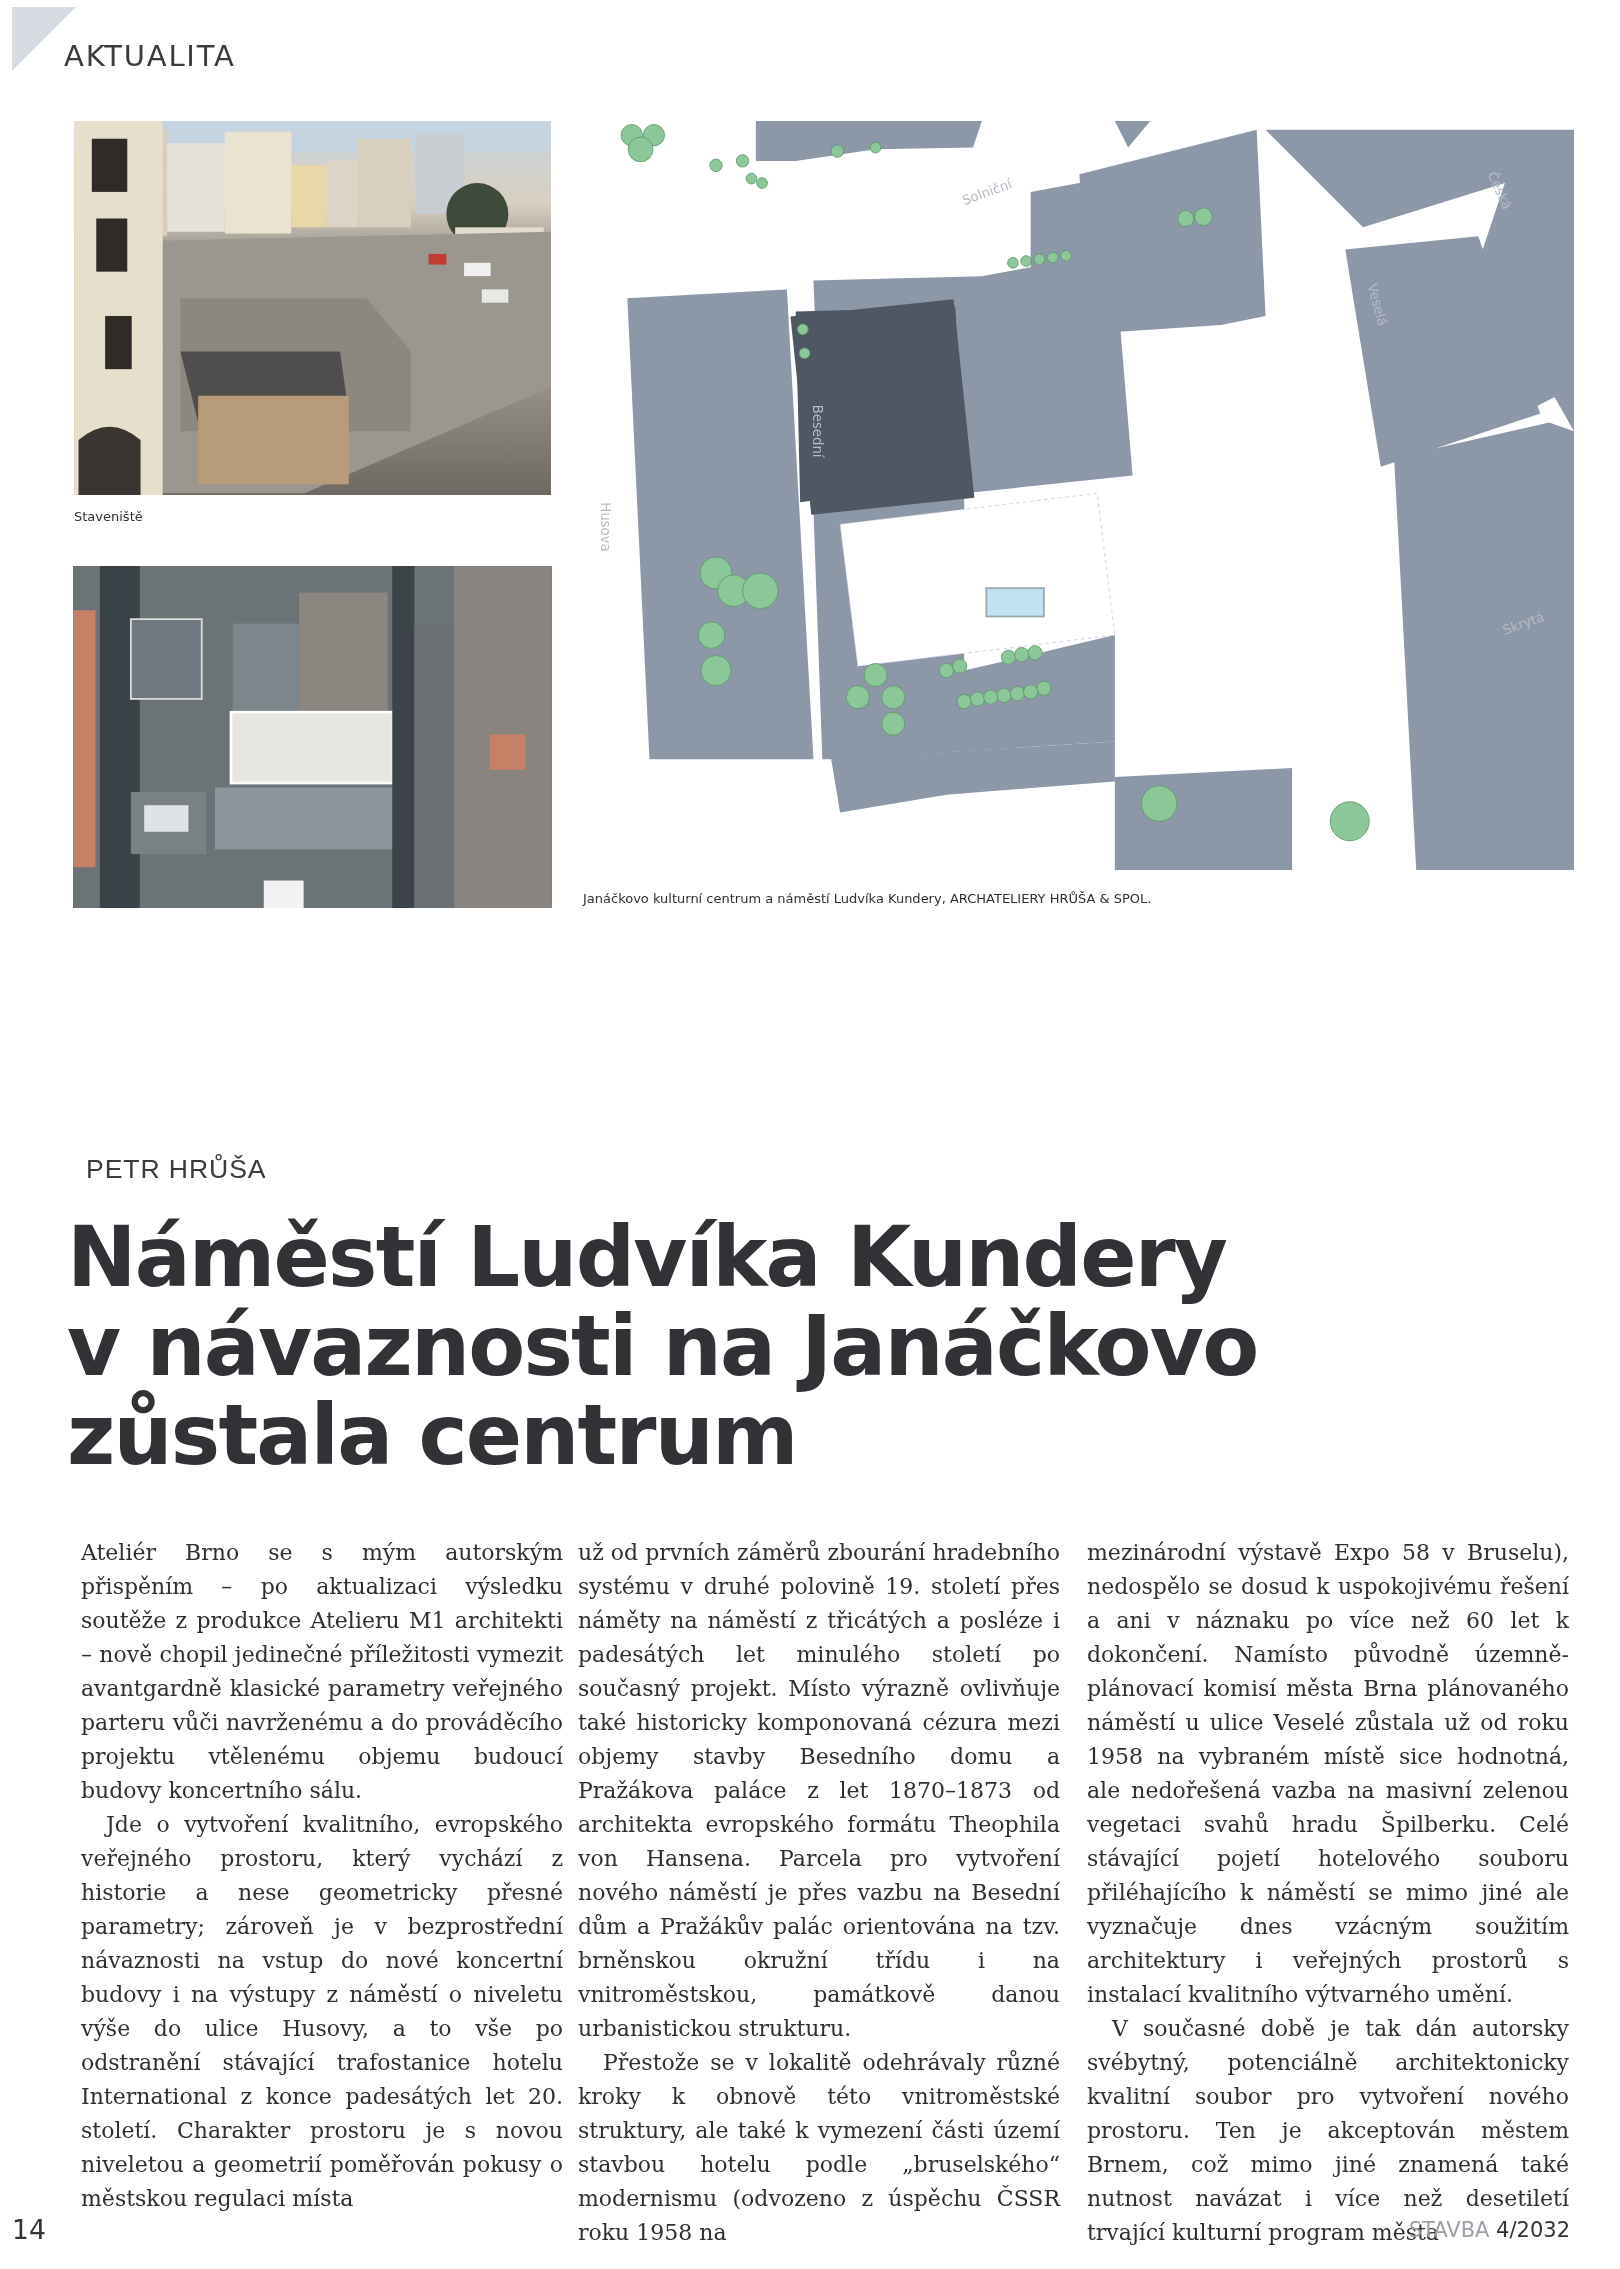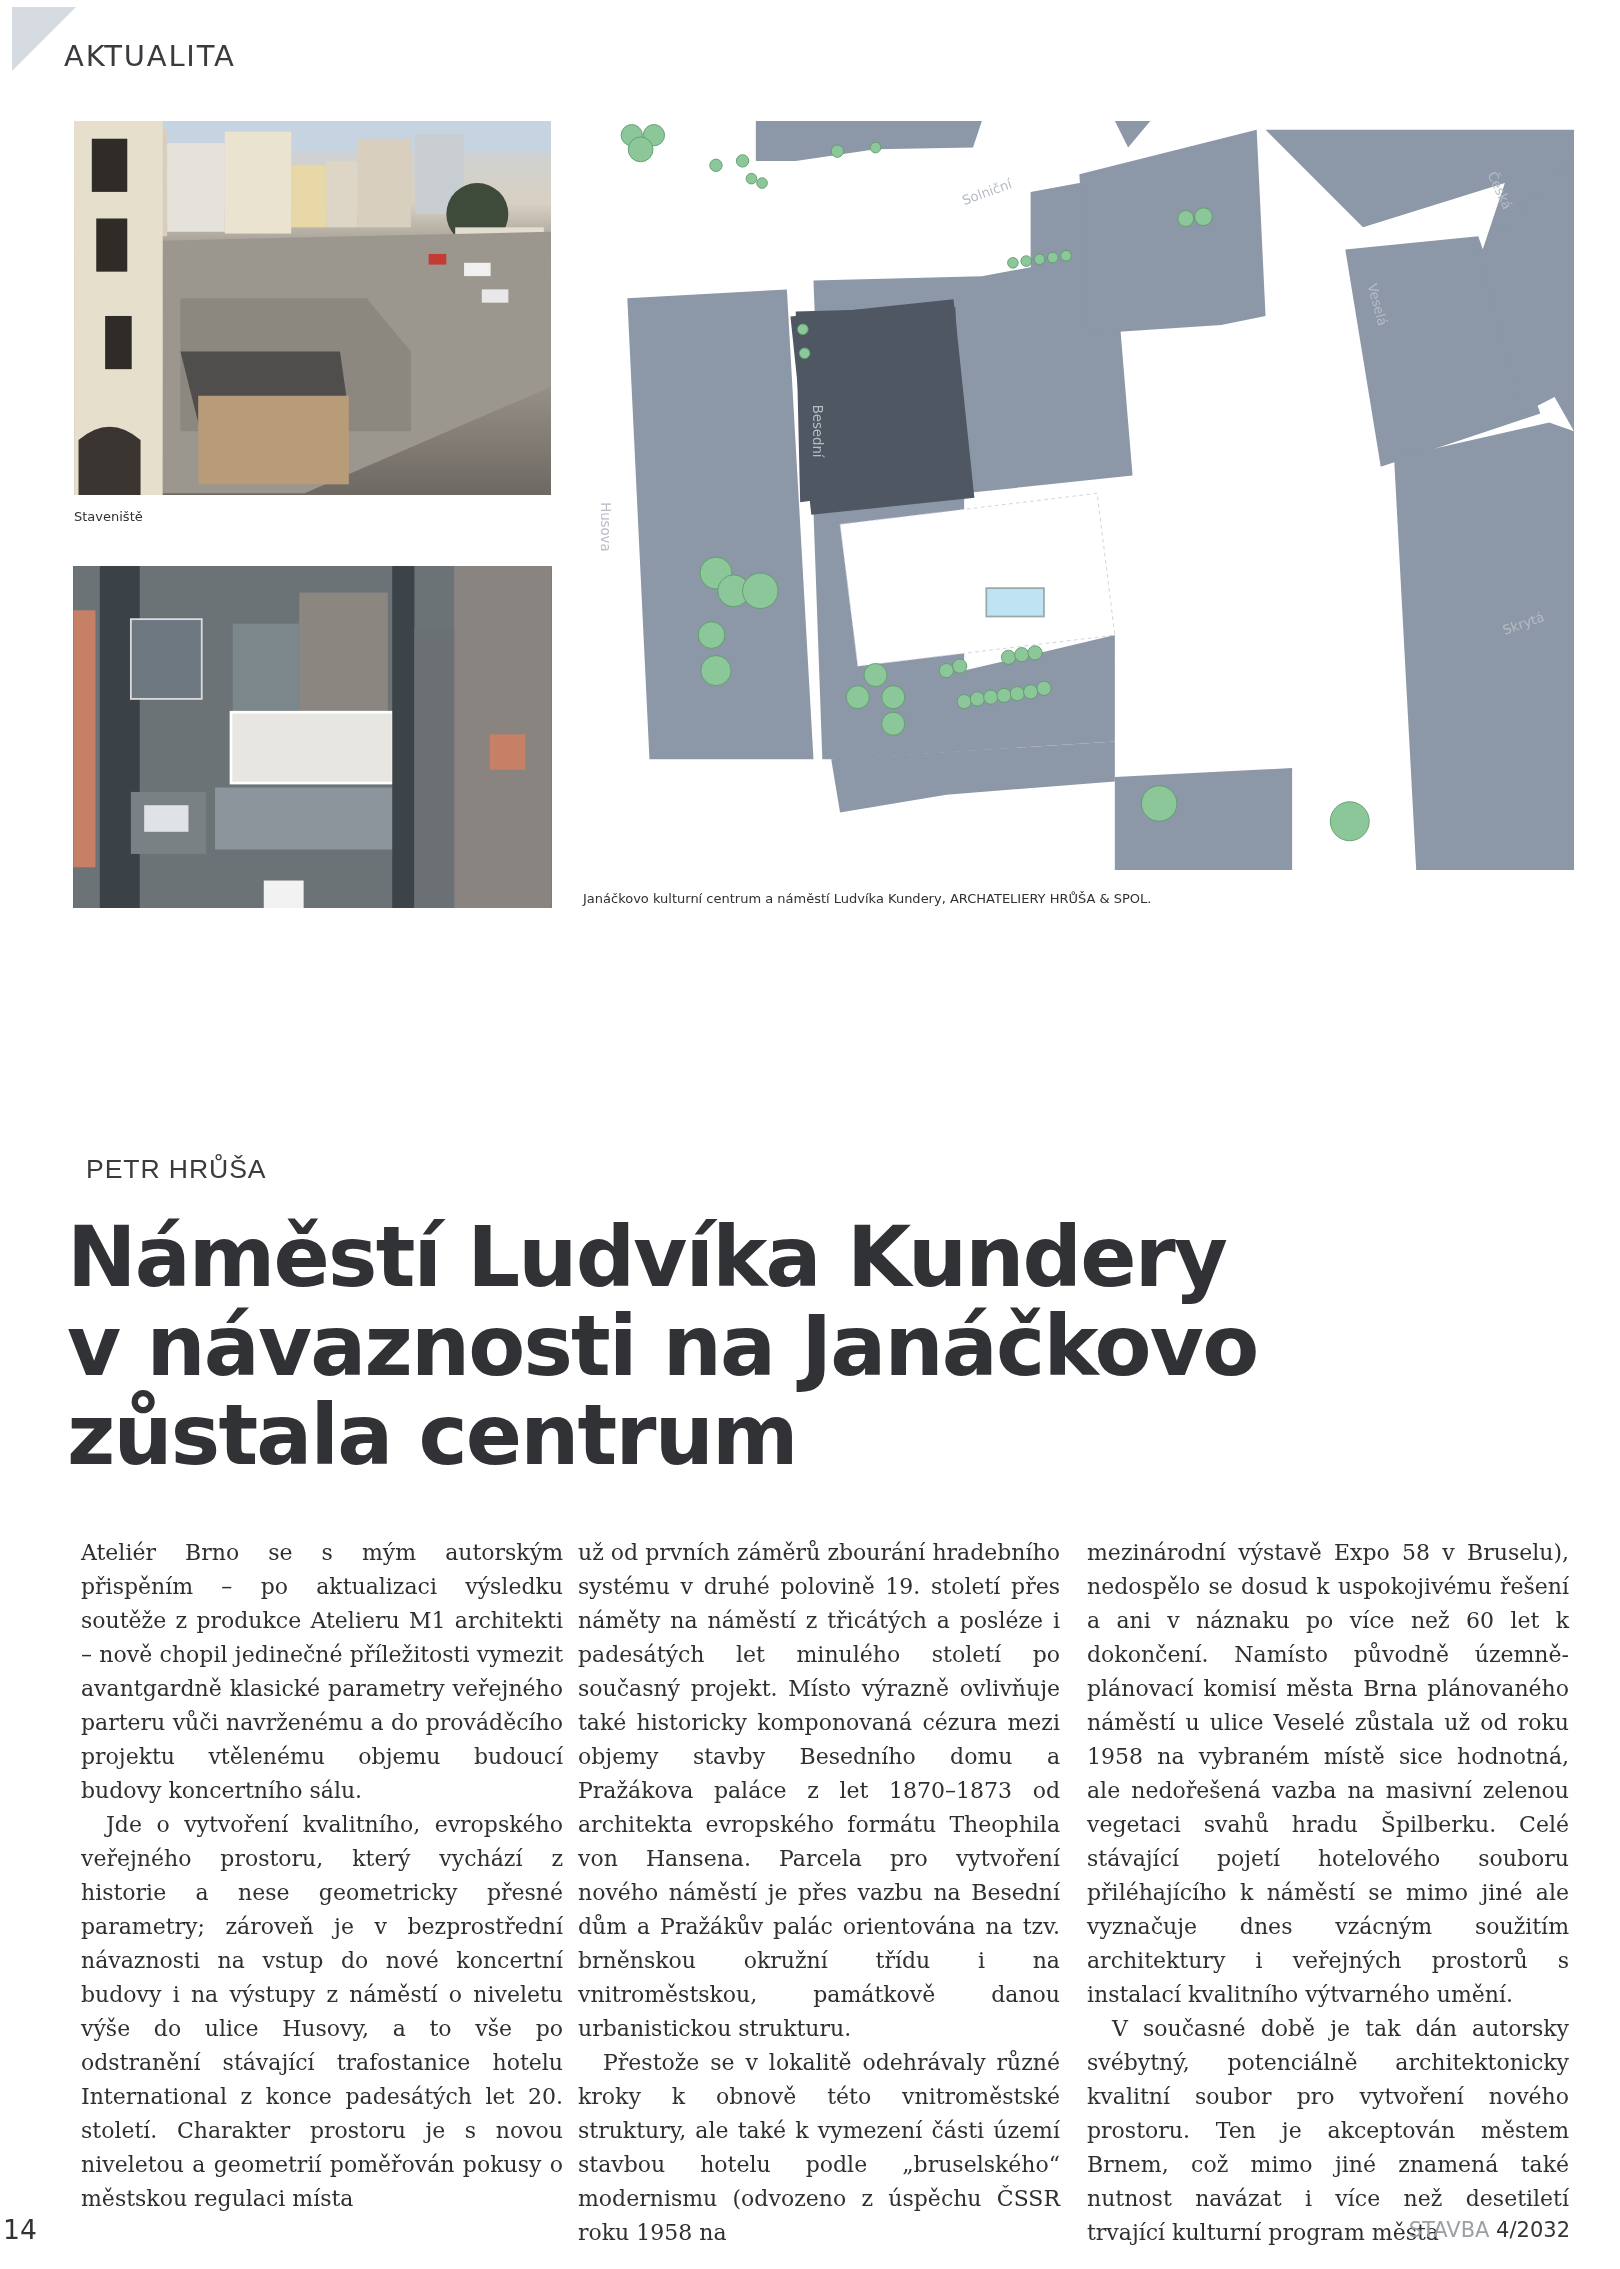--- a/index.html
+++ b/index.html
@@ -21,21 +21,21 @@
   .headline { position:absolute; left:67px; top:1213px; width:1330px; margin:0; font-family:"DejaVu Sans", sans-serif; font-weight:bold; font-size:83px; line-height:89px; letter-spacing:-1.8px; color:#303235; }
   .headline span { display:block; }
 
   .col { position:absolute; top:1536px; width:482px; font-size:22px; line-height:34px; text-align:justify; hyphens:manual; color:#2e2f31; }
   #col-1 { left:81px; }
   #col-2 { left:578px; }
   #col-3 { left:1087px; width:482px; }
   .col p { margin:0; text-indent:25px; }
   .col p.no-indent { text-indent:0; }
 
-  .page-number { position:absolute; left:3px; top:2214px; font-family:"DejaVu Sans", sans-serif; font-size:26.6px; color:#333; }
+  .page-number { position:absolute; left:12px; top:2214px; font-family:"DejaVu Sans", sans-serif; font-size:26.6px; color:#333; }
   .footer-mag { position:absolute; right:51px; top:2218px; font-family:"DejaVu Sans", sans-serif; font-size:21px; }
   .footer-mag .mag { color:#9aa0a6; }
   .footer-mag .issue { color:#333; }
 </style>
 </head>
 <body>
 
 <div class="corner"></div>
 <div class="section-label">AKTUALITA</div>
 

